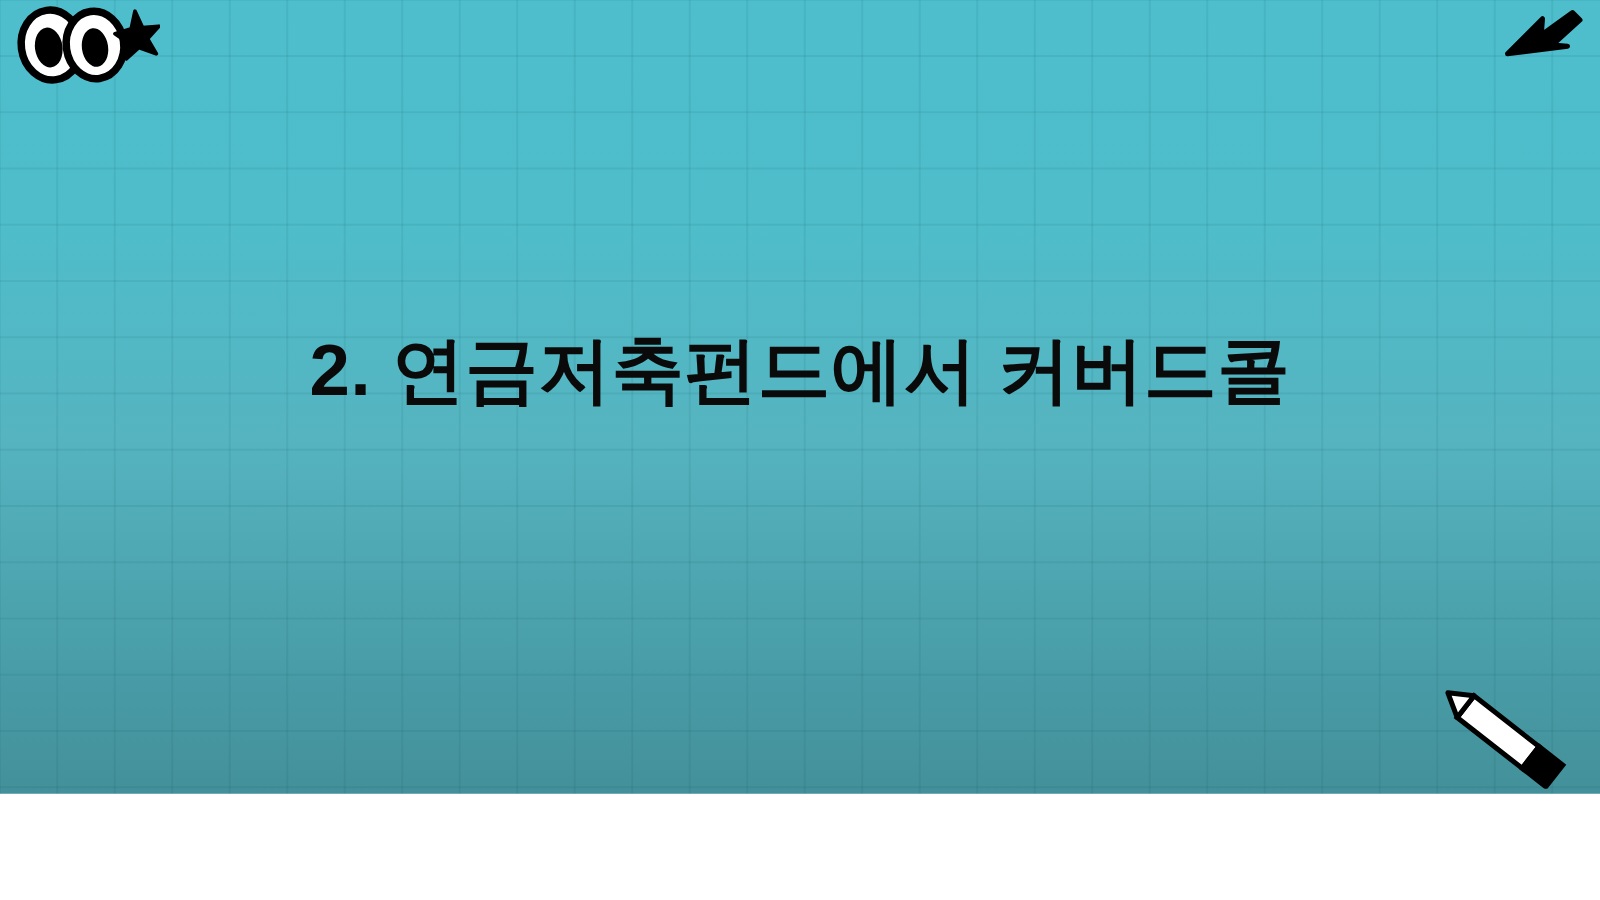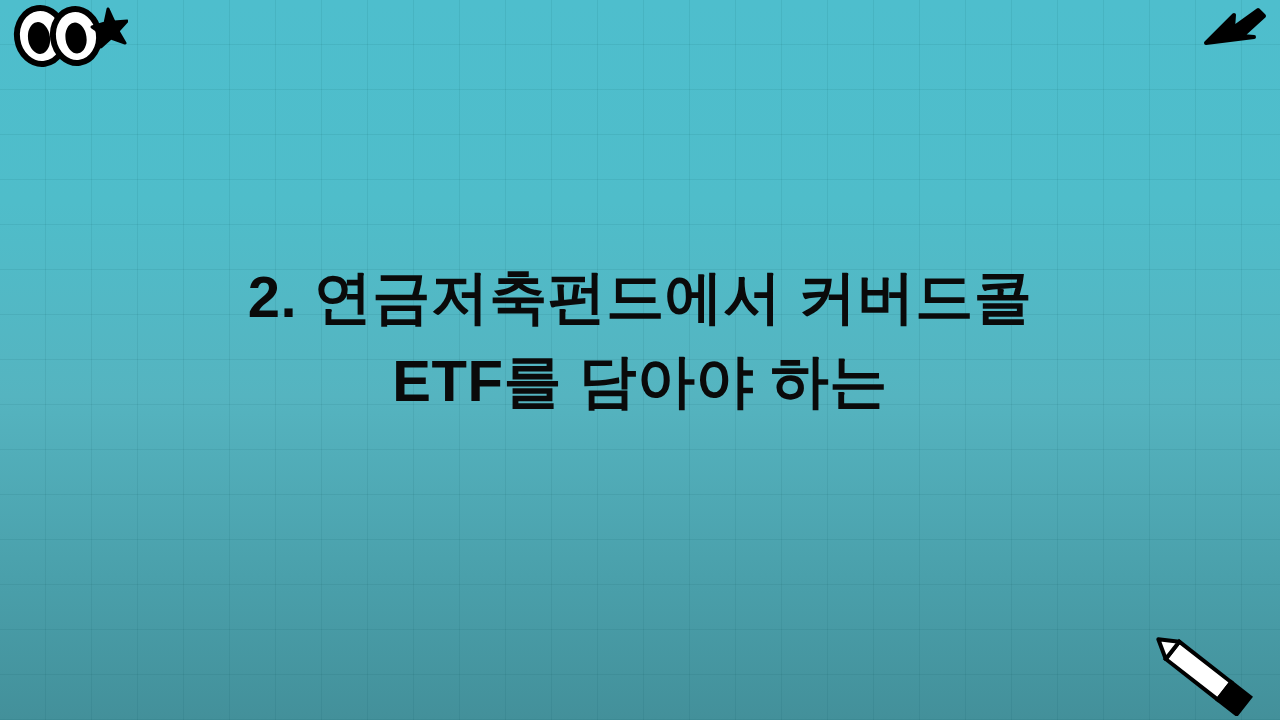--- a/index.html
+++ b/index.html
@@ -11,21 +11,21 @@
     overflow: hidden;
   }
 
   body {
     font-family: "Liberation Sans", "DejaVu Sans", sans-serif;
   }
 
   #canvas {
     position: relative;
     width: 1280px;
-    height: 720px;
+    height: 635px;
     background:
       linear-gradient(to bottom,
         #4ebecd 0%,
         #4fbdca 28%,
         #55b4c0 55%,
         #4aa0ab 80%,
         #43909a 100%);
     overflow: hidden;
   }
 
@@ -125,16 +125,15 @@
       <g transform="rotate(38 65 40)">
         <rect x="22" y="30" width="66" height="22" fill="#ffffff" stroke="#000000" stroke-width="4"></rect>
         <path d="M22 30 L4 41 L22 52 Z" fill="#ffffff" stroke="#000000" stroke-width="4" stroke-linejoin="round"></path>
         <rect x="88" y="30" width="24" height="22" fill="#000000" stroke="#000000" stroke-width="4"></rect>
       </g>
     </svg>
   </div>
 
   <div id="headline-block">
     <div class="headline-line">2. 연금저축펀드에서 커버드콜</div>
-    <div class="headline-line">ETF를 담아야 하는</div>
   </div>
 
 </div>
 
 </body></html>

